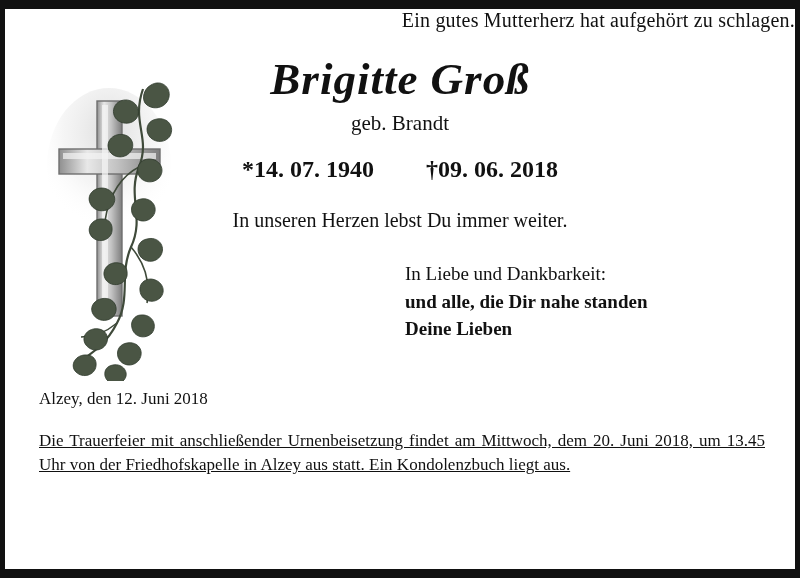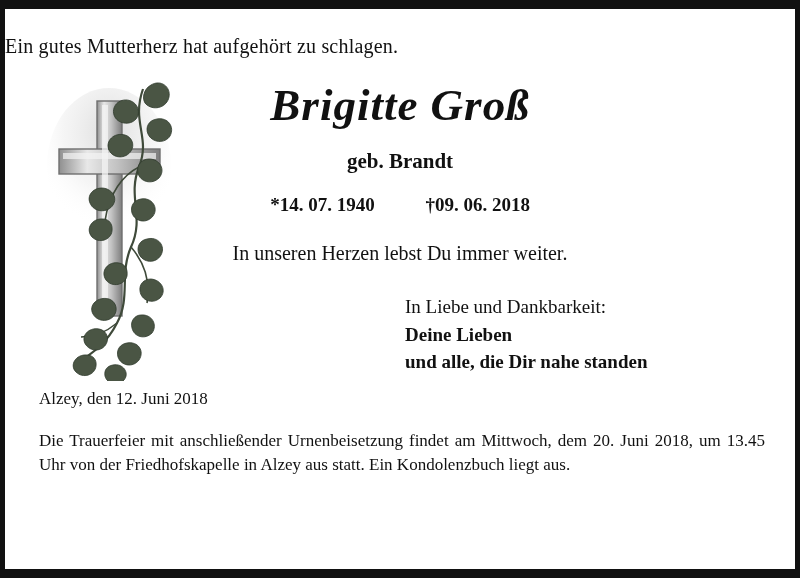--- a/index.html
+++ b/index.html
@@ -29,43 +29,42 @@
     position: absolute;
     top: 0;
     left: 0;
     right: 0;
     bottom: 0;
     background: #ffffff;
   }
 
   
   .opening-line {
-    text-align: left;
+    text-align: right;
     font-size: 20px;
-    padding-top: 26px;
     letter-spacing: 0.2px;
   }
   .name {
     text-align: center;
     font-size: 45px;
     font-weight: bold;
     margin-top: 24px;
     letter-spacing: 1px;
     line-height: 1.05;
     font-style: italic;
   }
   .maiden {
     text-align: center;
     font-size: 21px;
-    font-weight: bold;
-    margin-top: 20px;
+    font-weight: normal;
+    margin-top: 8px;
   }
   .dates {
     text-align: center;
-    font-size: 19px;
+    font-size: 24px;
     font-weight: bold;
     margin-top: 20px;
   }
   .dates .birth { margin-right: 46px; }
   .dates .sym { font-weight: bold; }
   .memory-line {
     text-align: center;
     font-size: 20px;
     margin-top: 26px;
   }
@@ -83,21 +82,21 @@
   
   .bottom {
     position: absolute;
     left: 34px;
     right: 30px;
     top: 378px;
     font-size: 17px;
     line-height: 1.42;
   }
   .place-date { margin-bottom: 18px; }
-  .para { text-align: justify; margin-bottom: 14px; }
+  .para { text-align: justify; margin-bottom: 14px; text-decoration: underline; }
   .para:last-child { margin-bottom: 0; }
 
   
   .graphic {
     position: absolute;
     left: 42px;
     top: 62px;
     width: 140px;
     height: 310px;
   }
@@ -172,22 +171,22 @@
       </span>
       <span class="death">
         <span class="sym">†</span><span>09. 06. 2018</span>
       </span>
     </div>
 
     <div class="memory-line">In unseren Herzen lebst Du immer weiter.</div>
 
     <div class="signature">
       <div class="intro">In Liebe und Dankbarkeit:</div>
+      <div class="bold">und alle, die Dir nahe standen</div>
       <div class="bold">Deine Lieben</div>
-      <div class="bold">und alle, die Dir nahe standen</div>
     </div>
 
     <div class="bottom">
       <div class="place-date">Alzey, den 12. Juni 2018</div>
       <div class="para">Die Trauerfeier mit anschließender Urnenbeisetzung findet am Mittwoch, dem 20. Juni 2018, um 13.45 Uhr von der Friedhofskapelle in Alzey aus statt. Ein Kondolenzbuch liegt aus.</div>
     </div>
 
   </div>
 </div>
 

